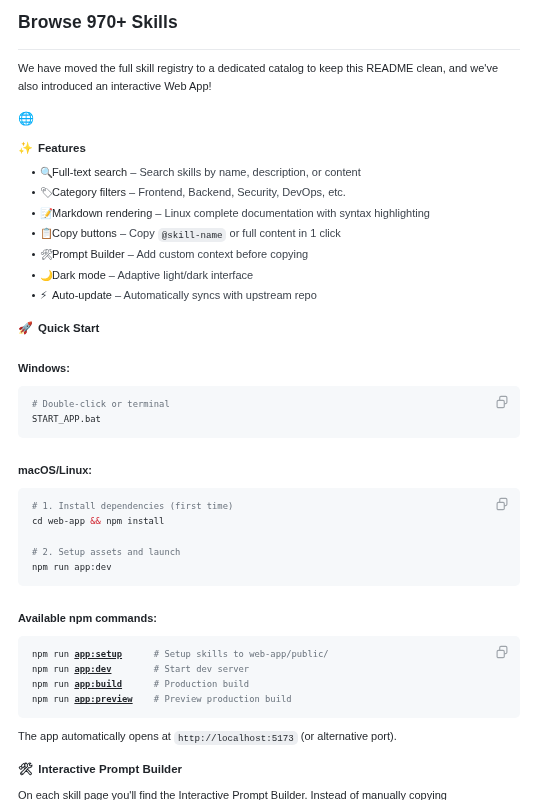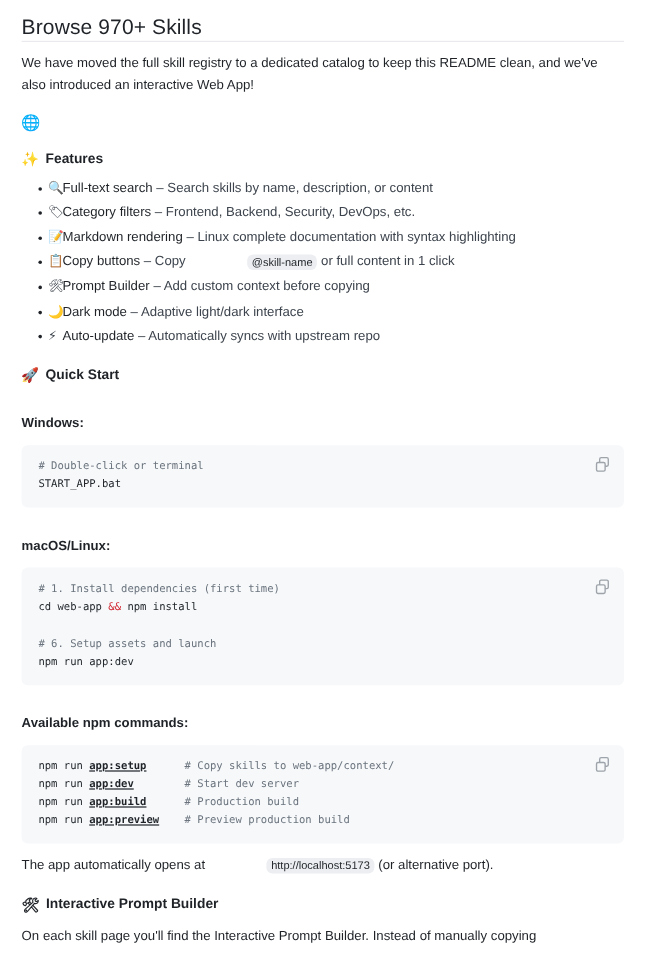--- a/index.html
+++ b/index.html
@@ -18,24 +18,24 @@
     -webkit-font-smoothing: antialiased;
   }
   .page {
     padding: 10px 18px 0 18px;
     box-sizing: border-box;
     width: 538px;
   }
 
   h1.doc-title {
     font-size: 17.5px;
-    font-weight: normal;
+    font-weight: bold;
     letter-spacing: .1px;
     margin: 2px 0 8px 0;
-    padding-bottom: 0;
+    padding-bottom: 15px;
     border-bottom: 1px solid #e8eaed;
     color: #1f2328;
     line-height: 1.25;
   }
 
   p.para {
     margin: 10px 0 0 0;
     font-size: 11px;
     line-height: 1.62;
     color: #1f2328;
@@ -97,28 +97,27 @@
     left: 8px;
     top: 1px;
     font-family: "DejaVu Sans", sans-serif;
     font-size: 10.5px;
     line-height: 1.4;
   }
   ul.features li b { color: #1f2328; font-weight: normal; }
   .dash { color: #3d444d; }
 
   code.inline {
-    font-family: Liberation Sans, sans-serif;
+    font-family: Liberation Mono, monospace;
     font-size: 9.2px;
     background: #eceef1;
     border-radius: 5px;
     padding: 1.5px 4px;
     color: #1f2328;
     white-space: nowrap;
-    margin-left: 48px;
   }
 
   h4.sub {
     font-size: 11px;
     font-weight: bold;
     margin: 24px 0 0 0;
     color: #1f2328;
   }
 
   .codeblock {
@@ -199,34 +198,34 @@
       </svg>
     </span>
   </div>
 
   <h4 class="sub">macOS/Linux:</h4>
 
   <div class="codeblock">
     <pre><span class="cmt"># 1. Install dependencies (first time)</span>
 <span>cd web-app </span><span class="op">&amp;&amp;</span><span> npm install</span>
 
-<span class="cmt"># 6. Setup assets and launch</span>
+<span class="cmt"># 2. Setup assets and launch</span>
 <span>npm run app:dev</span></pre>
     <span class="copy-btn">
       <svg width="14" height="14" viewBox="0 0 16 16" fill="none" stroke="#57606a" stroke-width="1.3">
         <rect x="5.4" y="1.6" width="8.2" height="8.2" rx="1.4"></rect>
         <rect x="2.4" y="6.2" width="8.2" height="8.2" rx="1.4" fill="#f6f8fa"></rect>
       </svg>
     </span>
   </div>
 
   <h4 class="sub">Available npm commands:</h4>
 
   <div class="codeblock">
-    <pre><span>npm run </span><span class="kw">app:setup</span><span>   </span>   <span class="cmt"># Copy skills to web-app/context/</span>
+    <pre><span>npm run </span><span class="kw">app:setup</span><span>   </span>   <span class="cmt"># Setup skills to web-app/public/</span>
 <span>npm run </span><span class="kw">app:dev</span><span>     </span>   <span class="cmt"># Start dev server</span>
 <span>npm run </span><span class="kw">app:build</span><span>   </span>   <span class="cmt"># Production build</span>
 <span>npm run </span><span class="kw">app:preview</span><span> </span>   <span class="cmt"># Preview production build</span></pre>
     <span class="copy-btn">
       <svg width="14" height="14" viewBox="0 0 16 16" fill="none" stroke="#57606a" stroke-width="1.3">
         <rect x="5.4" y="1.6" width="8.2" height="8.2" rx="1.4"></rect>
         <rect x="2.4" y="6.2" width="8.2" height="8.2" rx="1.4" fill="#f6f8fa"></rect>
       </svg>
     </span>
   </div>

